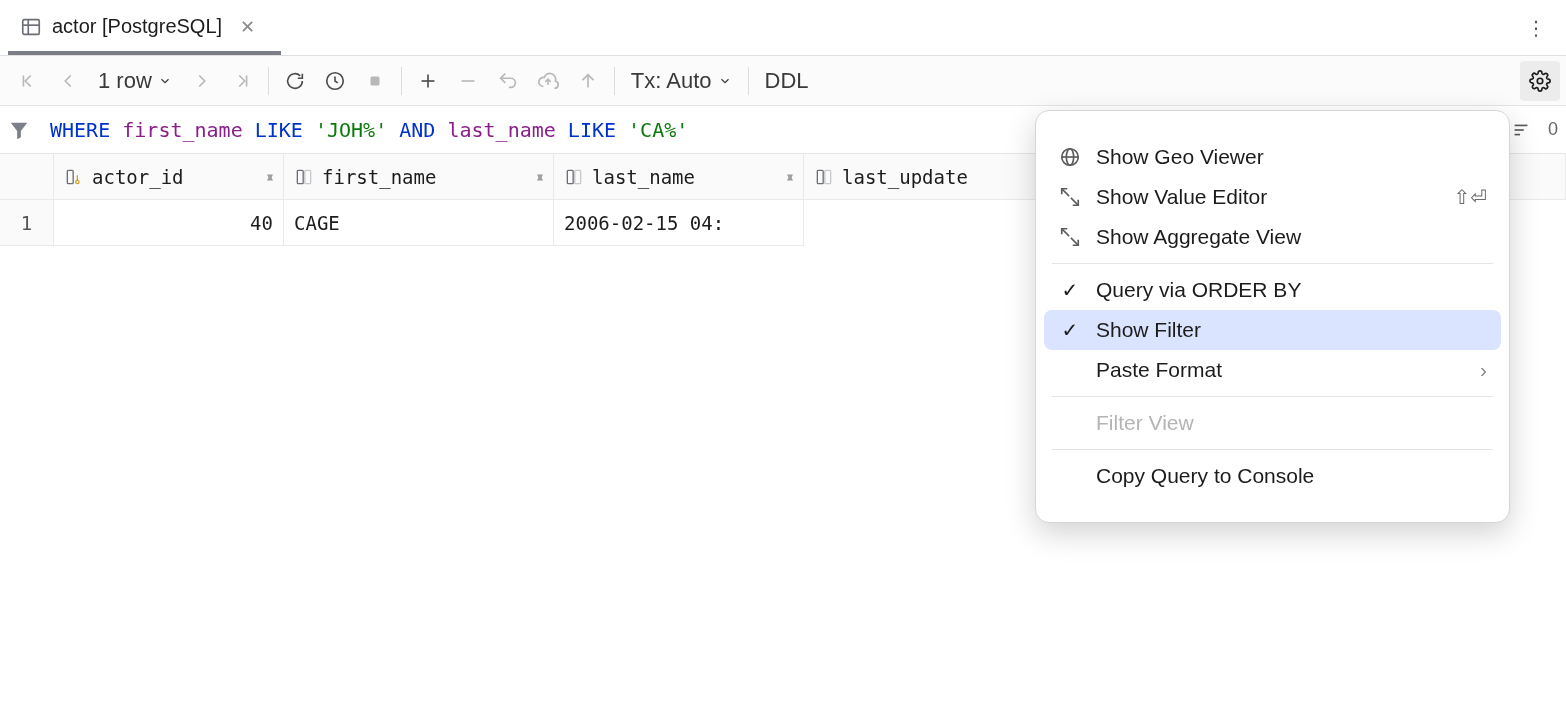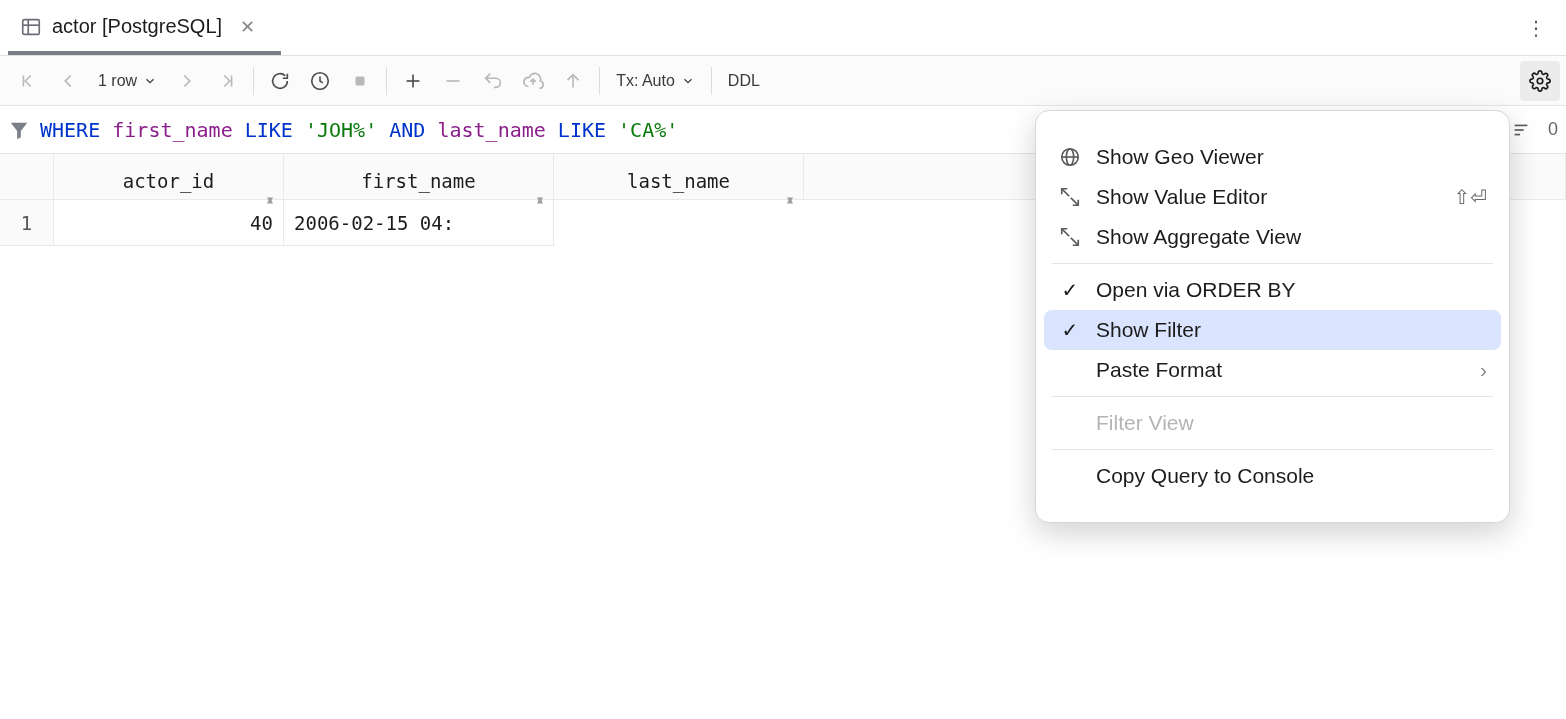--- a/index.html
+++ b/index.html
@@ -83,21 +83,21 @@
     background: #dcdcdc;
     margin: 0 6px;
   }
   .tb-label {
     display: flex;
     align-items: center;
     gap: 6px;
     padding: 0 10px;
     height: 40px;
     cursor: pointer;
-    font-size: 16px;
+    font-size: 22px;
     color: #3a3a3a;
   }
   .tb-icon { width: 22px; height: 22px; stroke: currentColor; fill: none; stroke-width: 1.8; }
   .tb-icon-fill { width: 18px; height: 18px; fill: currentColor; }
   .chev { width: 14px; height: 14px; stroke: currentColor; fill: none; stroke-width: 2; }
   .gear-btn {
     position: absolute;
     right: 6px;
     top: 5px;
     width: 40px; height: 40px;
@@ -118,20 +118,21 @@
     font-size: 20px;
   }
   .filter-icon {
     width: 22px; height: 22px;
     fill: #7a7f89;
   }
   .filter-expr {
     flex: 1;
     white-space: nowrap;
     overflow: hidden;
+    margin-left: 10px;
   }
   .kw { color: #0033cc; }
   .ident { color: #8a1e8a; }
   .str { color: #0a7a0a; }
   .filter-clear { color: #8a8a8a; cursor: pointer; padding: 4px 8px; font-size: 18px; }
   .sort-btn { display: flex; align-items:center; color:#5a5a5a; padding:0 6px; cursor:pointer; }
   .count-preview { color:#666; font-size:18px; }
 
   
   .grid {
@@ -140,21 +141,21 @@
     font-size: 19px;
   }
   .hdr-cell, .row-num, .cell {
     border-right: 1px solid #e9e9e9;
     border-bottom: 1px solid #e9e9e9;
     padding: 8px 10px;
     display: flex;
     align-items: center;
     height: 46px;
   }
-  .hdr-cell { background: #fafafa; gap: 8px; justify-content: flex-start; position:relative;flex-direction:column; }
+  .hdr-cell { background: #fafafa; gap: 8px; justify-content: flex-start; position:relative; }
   .hdr-sort {
     margin-left: auto;
     color: #a0a0a0;
     display: flex;
     flex-direction: column;
     line-height: 0;
     font-size: 10px;
   }
   .row-num { background: #fafafa; justify-content: center; color:#555; }
   .col-icon { width: 20px; height: 20px; stroke:#6b6e76; fill:none; stroke-width:1.6; }
@@ -353,20 +354,21 @@
   <div class="hdr-cell">
     <svg class="col-icon" viewBox="0 0 24 24">
         <rect x="4" y="4" width="7" height="16" rx="1"></rect>
         <rect x="13" y="4" width="7" height="16" rx="1" stroke-opacity="0.35"></rect>
       </svg>
     <span>last_update</span>
   </div>
 
   <div class="row-num">1</div>
   <div class="cell num-cell">40</div>
+  <div class="cell">CAGE</div>
   <div class="cell">2006-02-15 04:</div>
 </div>
 
 <div class="menu" id="menu">
     <div class="menu-item">
       <span class="menu-icon">
         <svg viewBox="0 0 24 24">
           <circle cx="12" cy="12" r="9"></circle>
           <ellipse cx="12" cy="12" rx="4" ry="9"></ellipse>
           <line x1="3" y1="12" x2="21" y2="12"></line>
@@ -393,21 +395,21 @@
           <line x1="3" y1="3" x2="11" y2="11"></line>
           <polyline points="15 21 21 21 21 15"></polyline>
           <line x1="21" y1="21" x2="13" y2="13"></line>
         </svg>
       </span>
       <span>Show Aggregate View</span>
     </div>
     <div class="menu-sep"></div>
     <div class="menu-item">
       <span class="menu-check">✓</span>
-      <span>Open via ORDER BY</span>
+      <span>Query via ORDER BY</span>
     </div>
     <div class="menu-item highlight">
       <span class="menu-check">✓</span>
       <span>Show Filter</span>
     </div>
     <div class="menu-item">
       <span class="menu-spacer"></span>
       <span>Paste Format</span>
       <span class="menu-arrow">›</span>
     </div>

